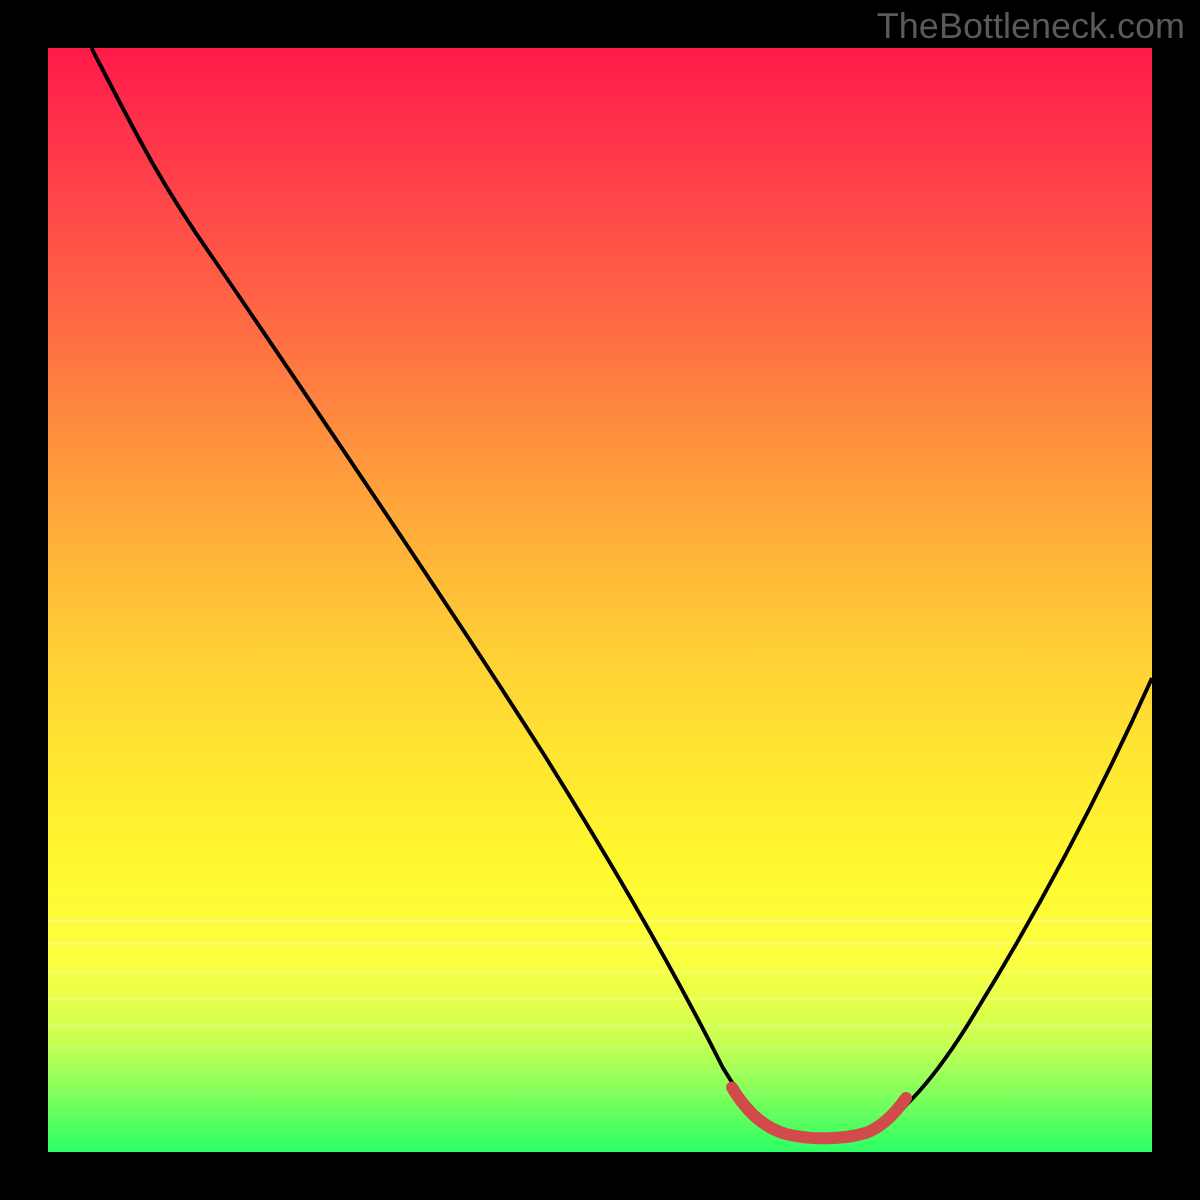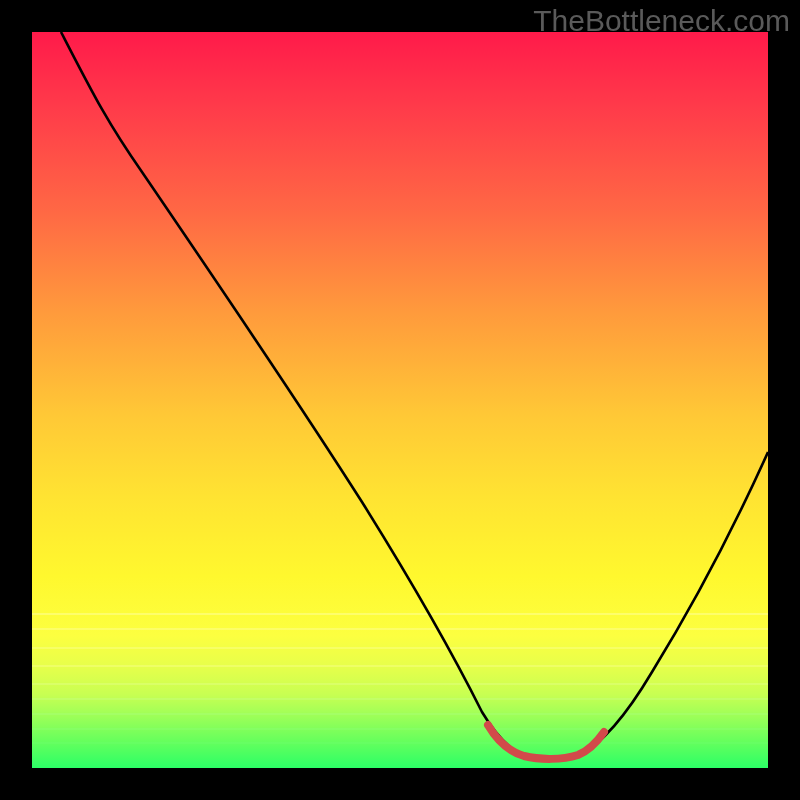--- a/index.html
+++ b/index.html
@@ -15,21 +15,21 @@
     position: relative;
     width: 800px;
     height: 800px;
     background: #000;
   }
   .watermark {
     position: absolute;
     top: 4px;
     right: 10px;
     color: #5a5a5a;
-    font-size: 30px;
+    font-size: 24px;
     font-weight: 500;
     z-index: 10;
   }
   .plot-area {
     position: absolute;
     left: 32px;
     top: 32px;
     width: 736px;
     height: 736px;
     overflow: hidden;

